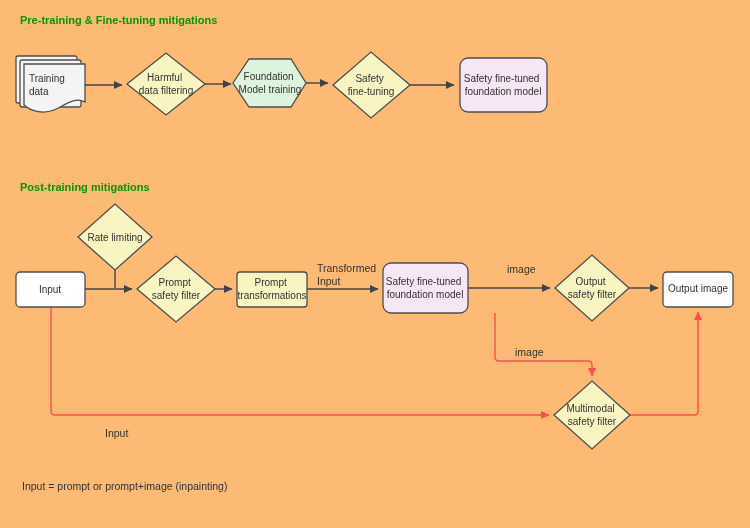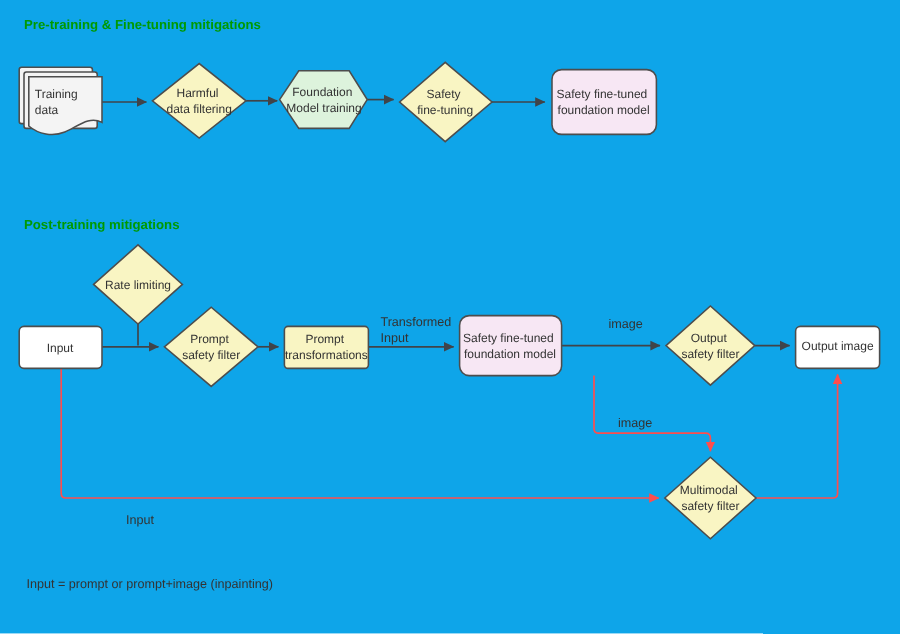--- a/index.html
+++ b/index.html
@@ -1,16 +1,16 @@
 <!DOCTYPE html>
 <html><head>
 <meta charset="utf-8">
 <style>
   html,body { margin:0; padding:0; background:#ffffff; }
-  .canvas { position:relative; width:750px; height:528px; background:#0ea5e9; overflow:hidden; }
+  .canvas { position:relative; width:750px; height:528px; background:#fdba74; overflow:hidden; }
   svg text { font-family:"Liberation Sans","DejaVu Sans",sans-serif; fill:#333333; }
   .shape  { stroke:#4d4d4d; stroke-width:1.3; }
   .edge   { stroke:#404449; stroke-width:1.4; fill:none; }
   .redge  { stroke:#ff4d4d; stroke-width:1.4; fill:none; }
   .node-label { font-size:10px; }
   .edge-label { font-size:10.5px; }
   .title-label { font-size:11px; font-weight:bold; fill:#009900; }
   .note-label { font-size:10.5px; }
 </style>
 </head>

